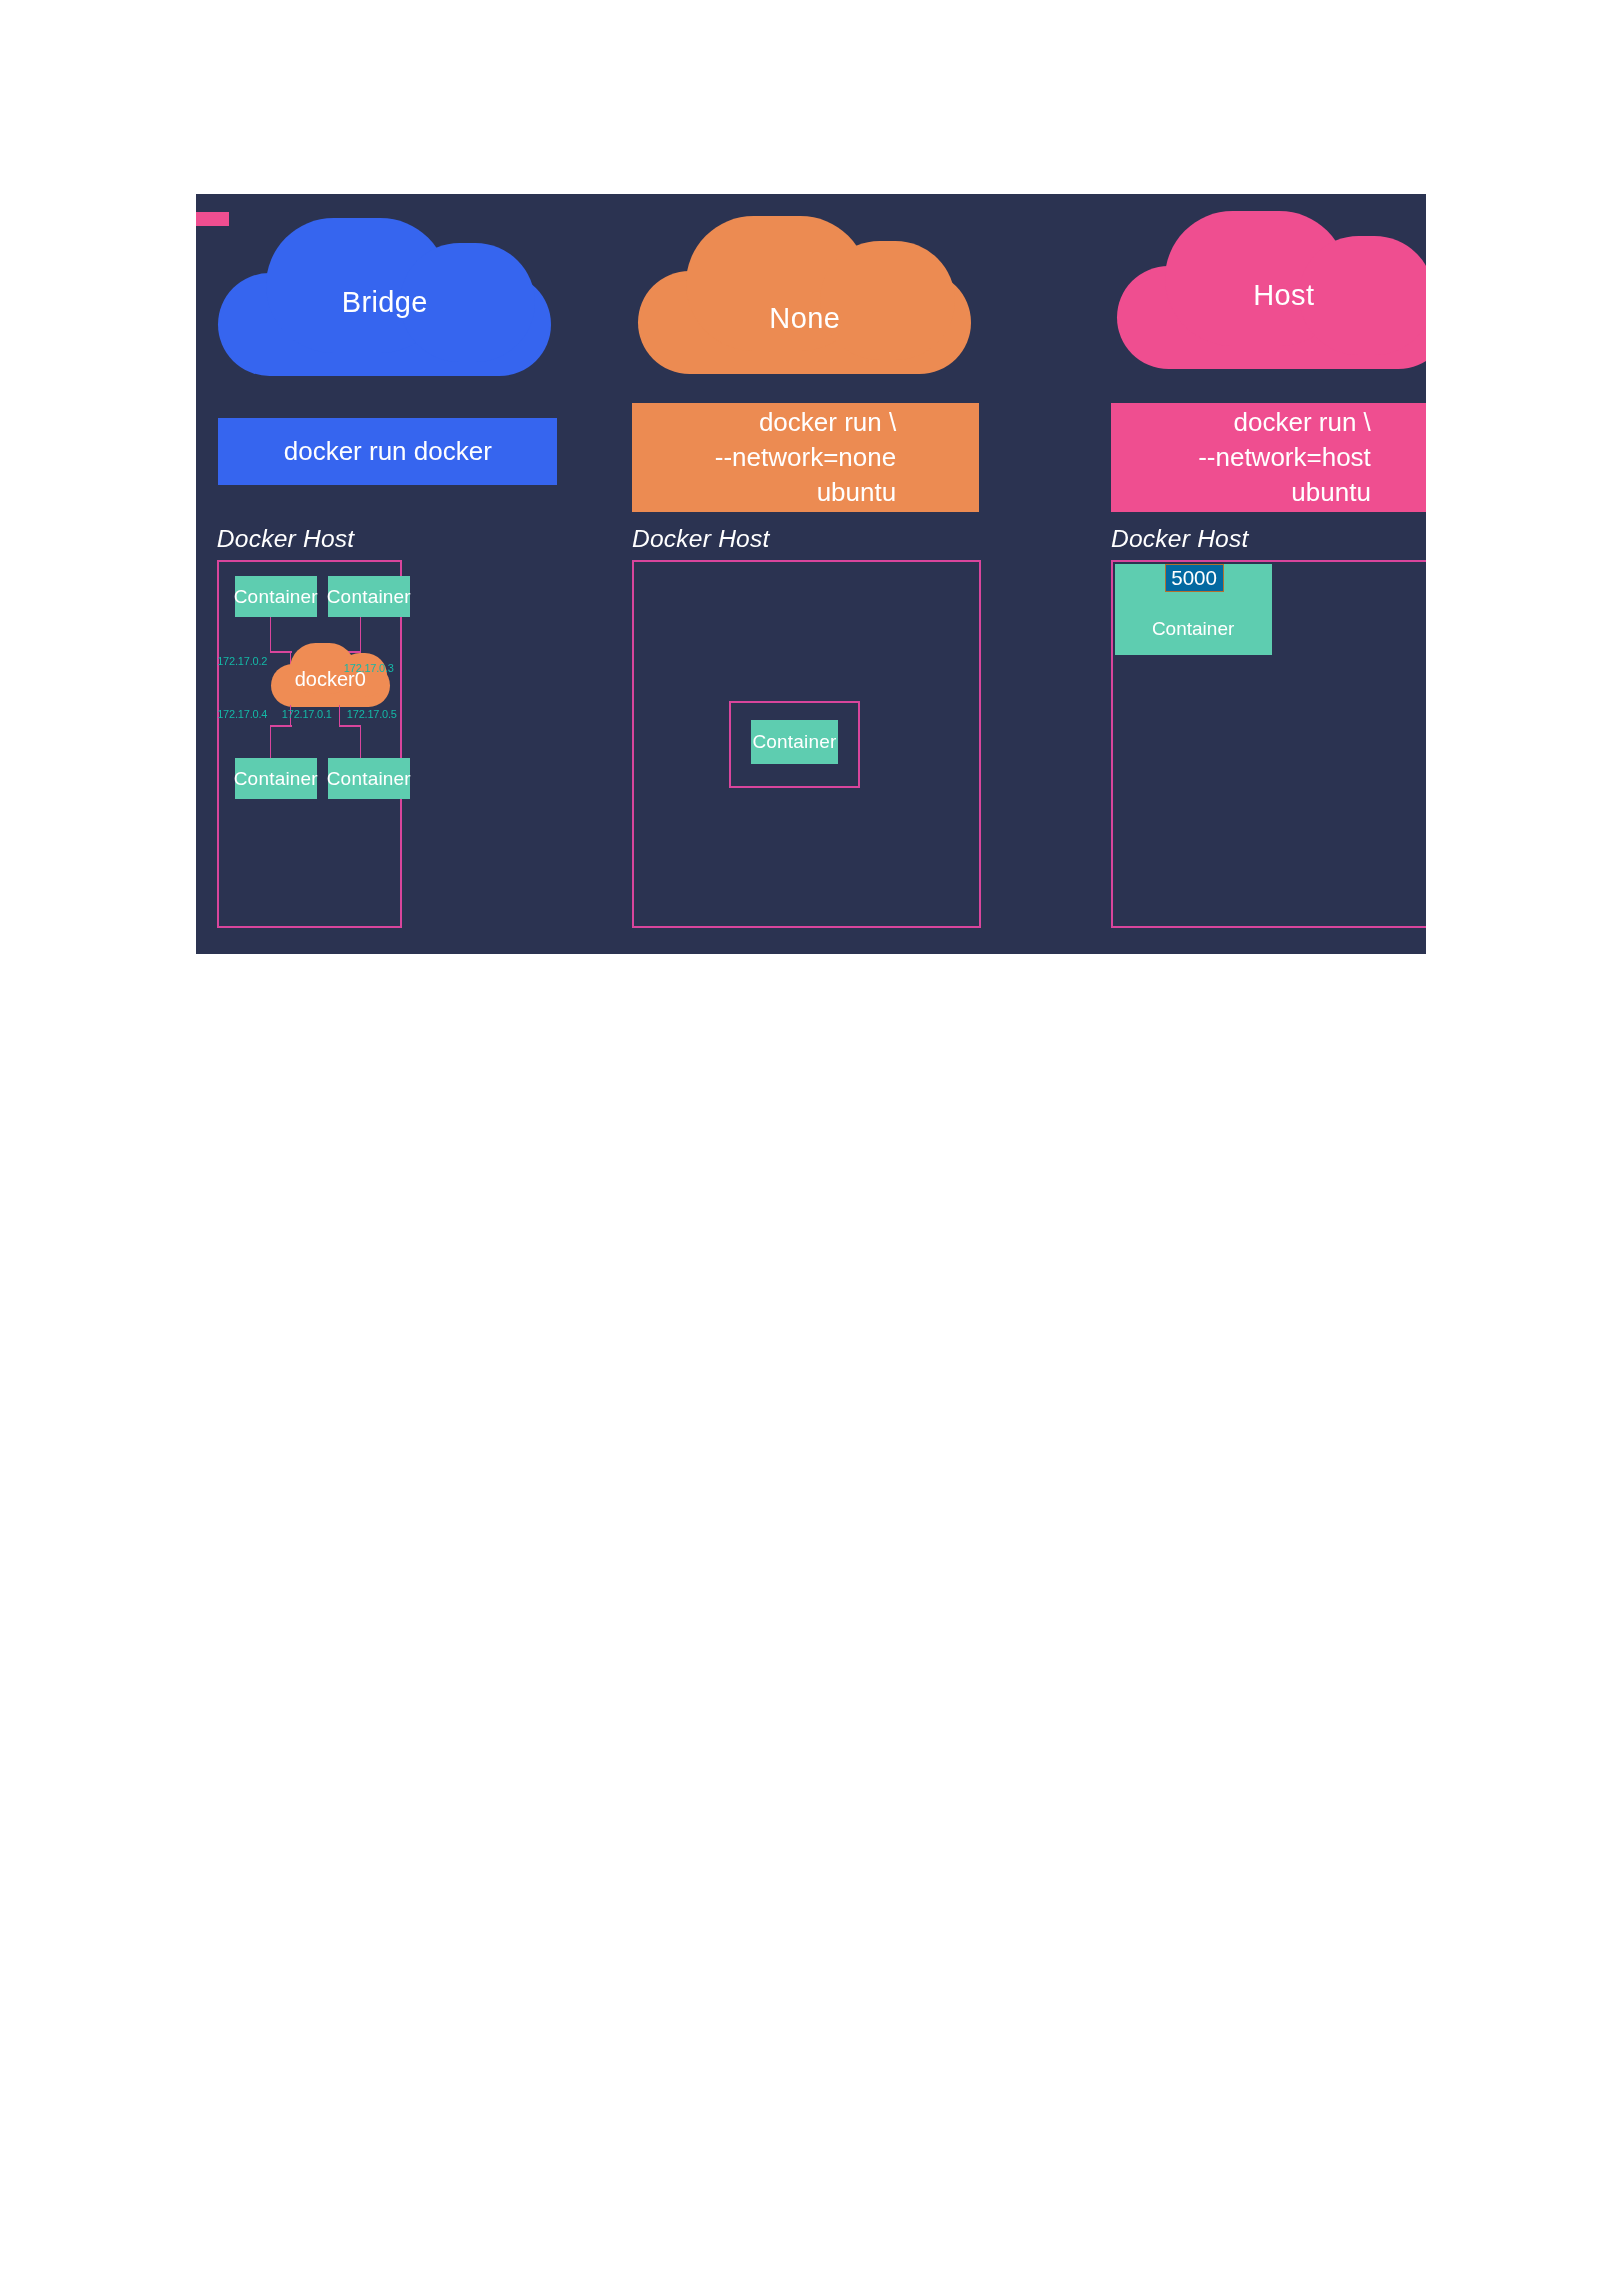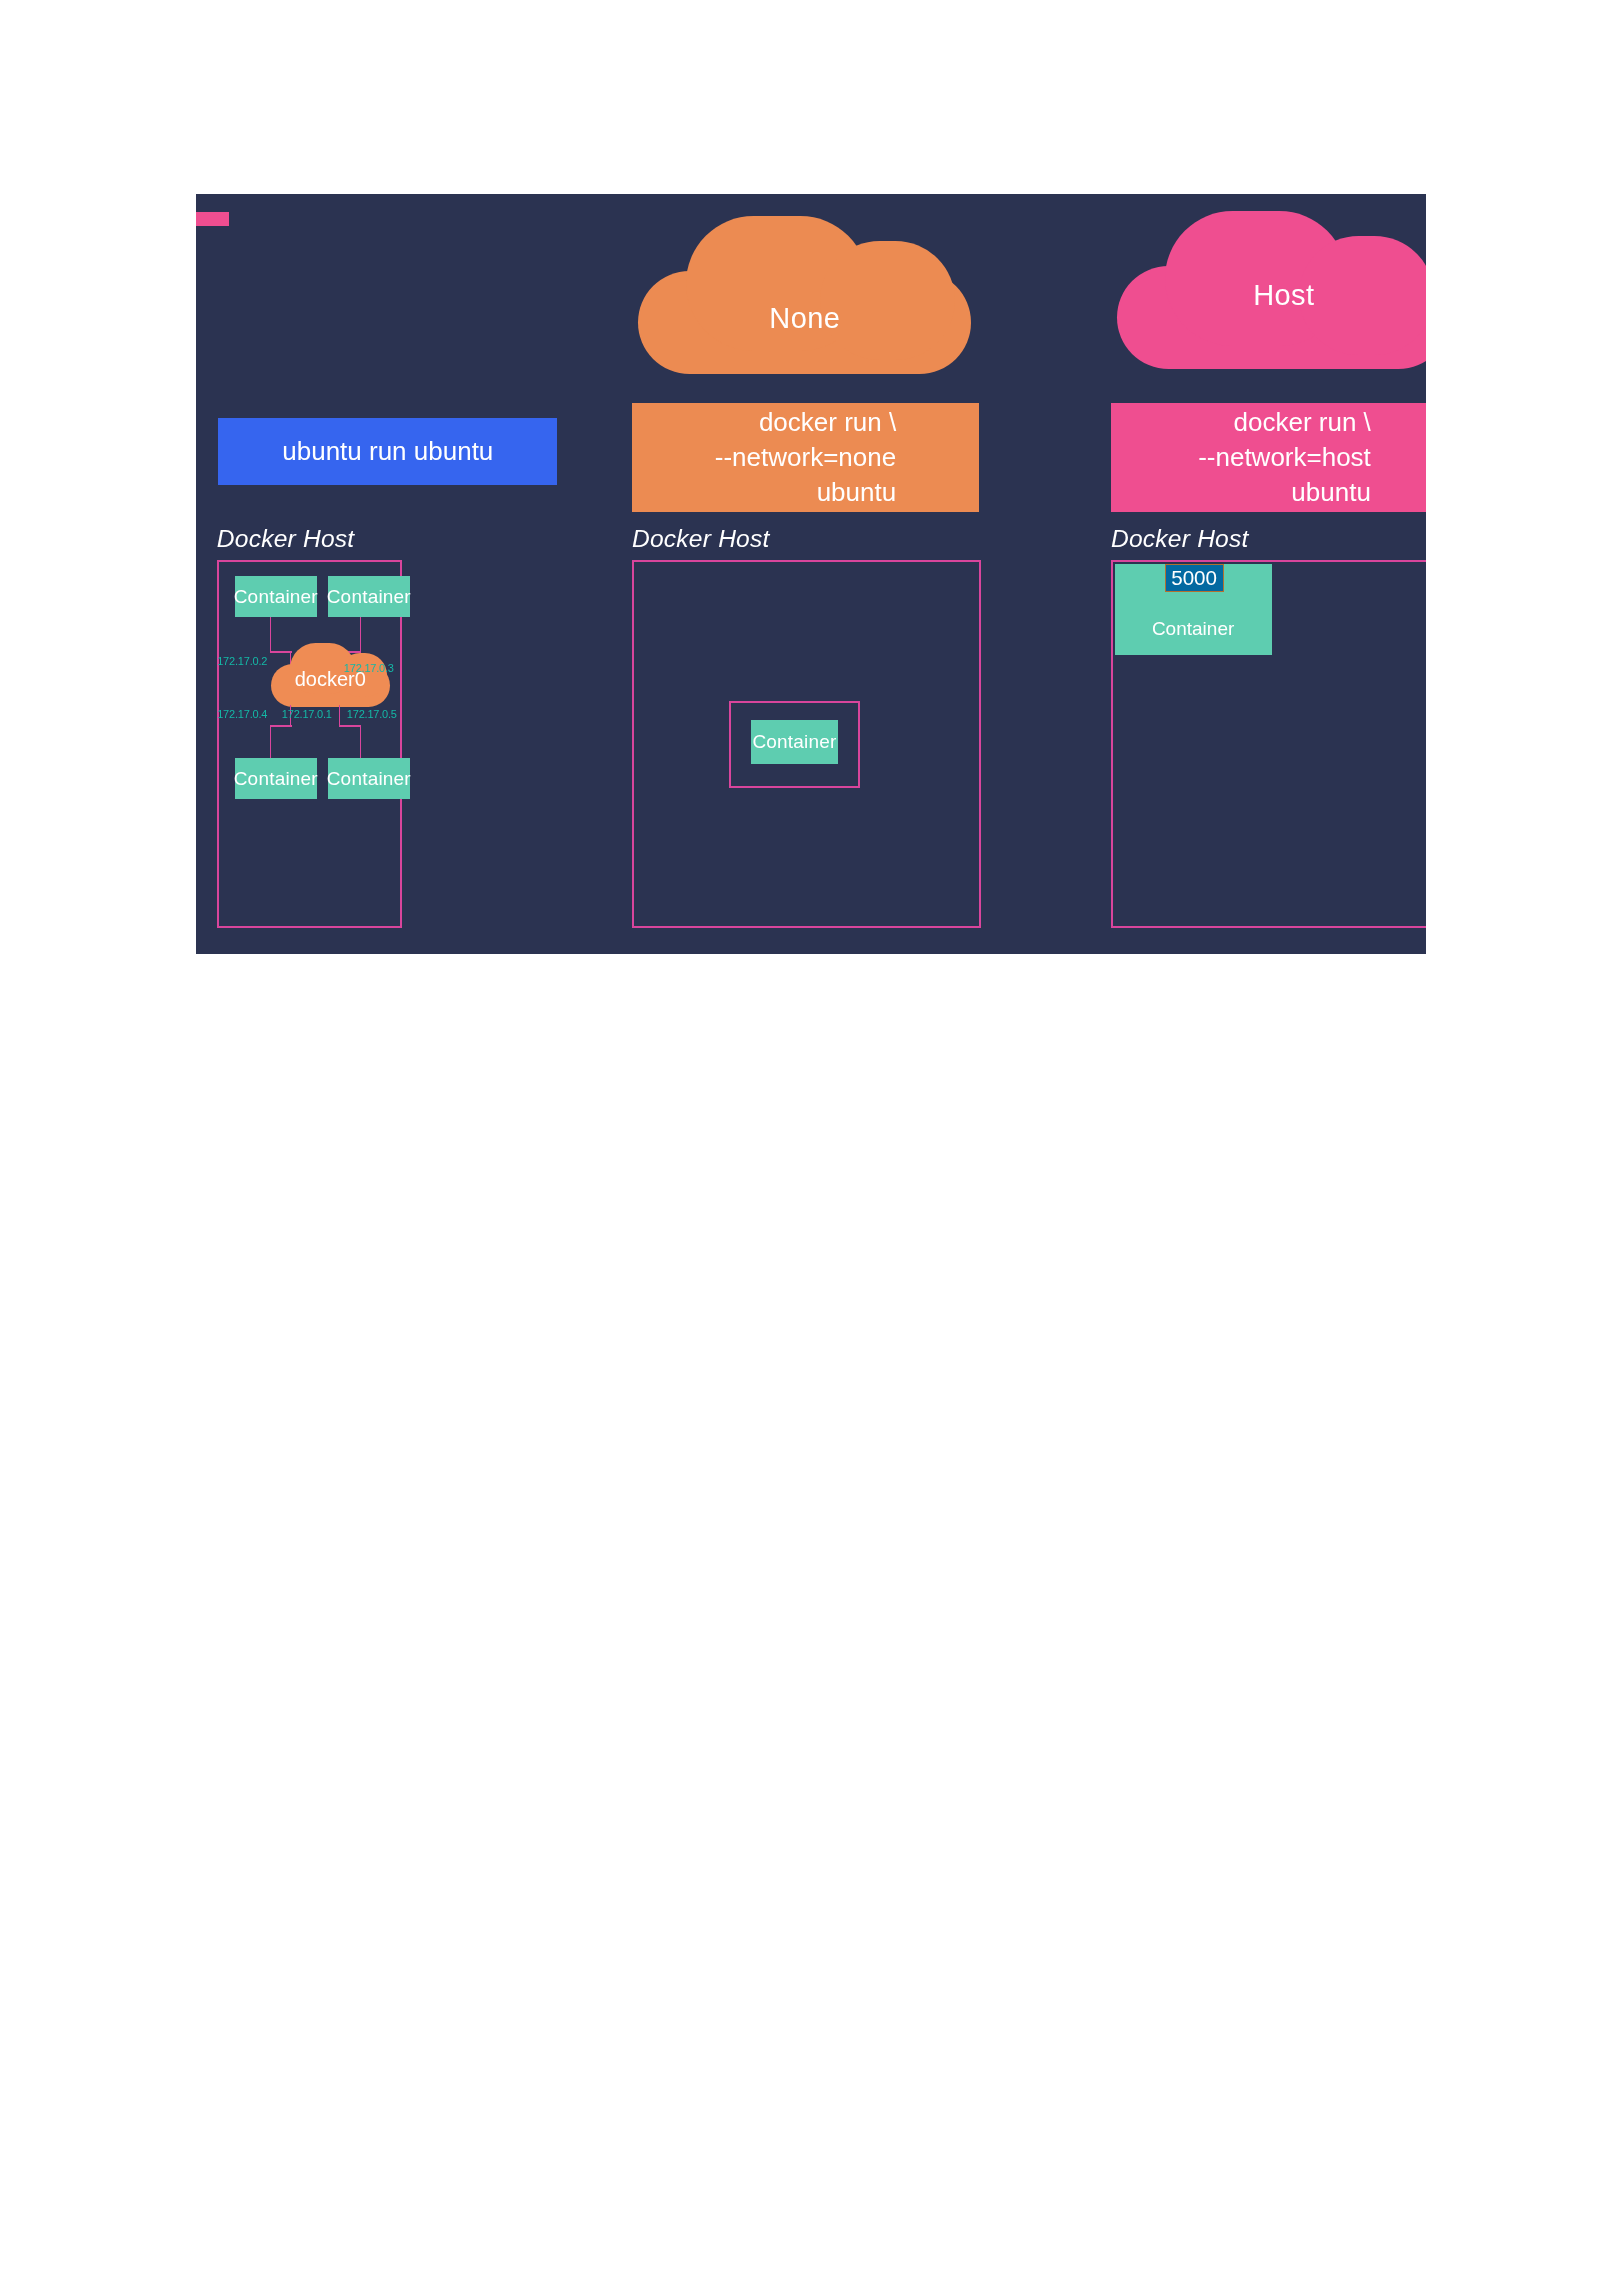--- a/index.html
+++ b/index.html
@@ -231,22 +231,28 @@
 <body>
 
 <div id="page">
 
   <div class="diagram-panel">
 
     <div class="corner-tab"></div>
 
     <div class="column col-bridge">
 
-
-      <div class="cmd-box cmd-bridge">ubuntu run ubuntu</div>
+      <div class="cloud cloud-bridge">
+        <div class="cloud-body p1"></div>
+        <div class="cloud-body p2"></div>
+        <div class="cloud-body p3"></div>
+        <div class="cloud-label" style="top:68px;">Bridge</div>
+      </div>
+
+      <div class="cmd-box cmd-bridge">docker run docker</div>
 
       <div class="dh-label dh-bridge">Docker Host</div>
 
       <div class="dh-box dhb-bridge">
 
         <div class="container-box cb-tl">
           <span>Container</span>
         </div>
         <div class="container-box cb-tr">
           <span>Container</span>

